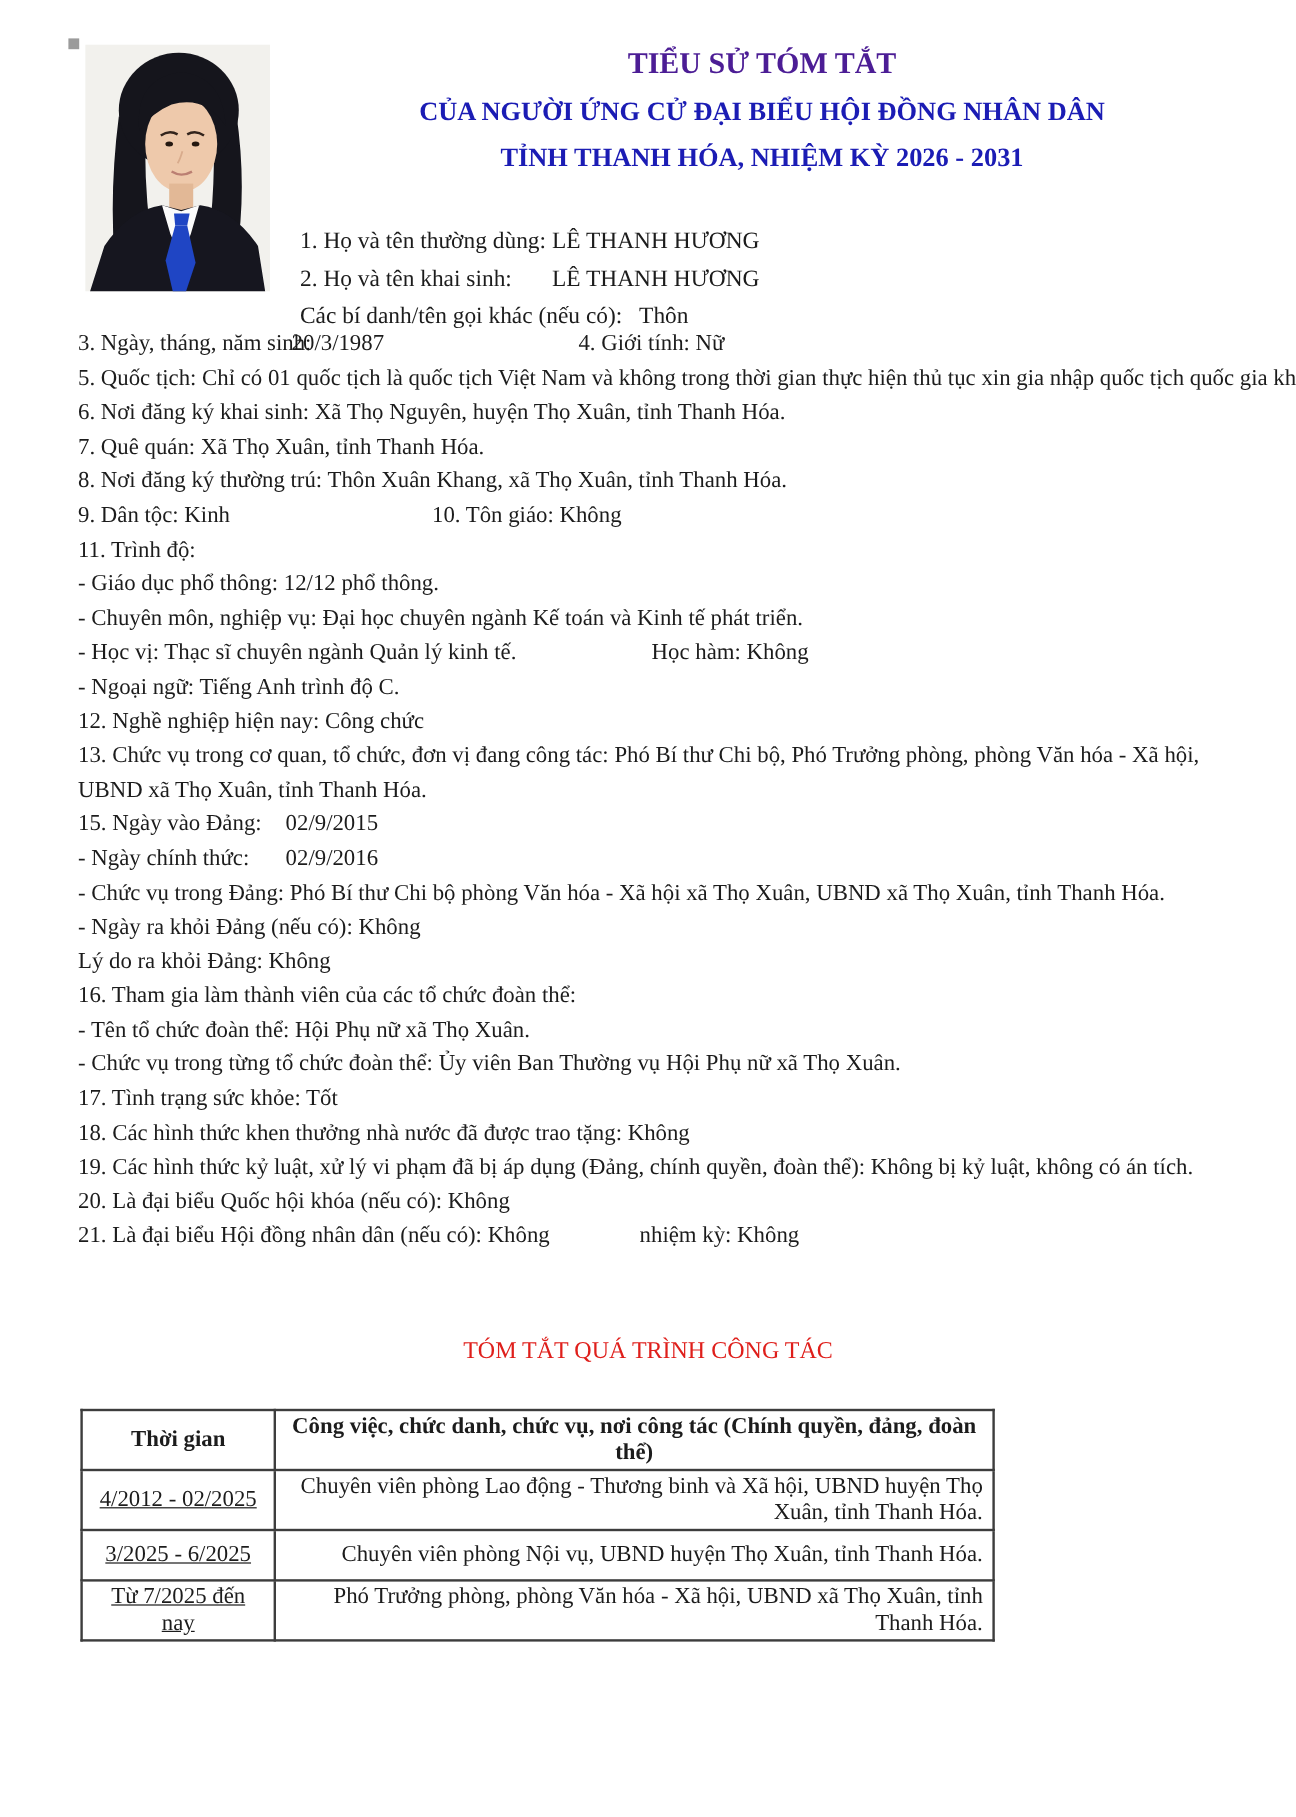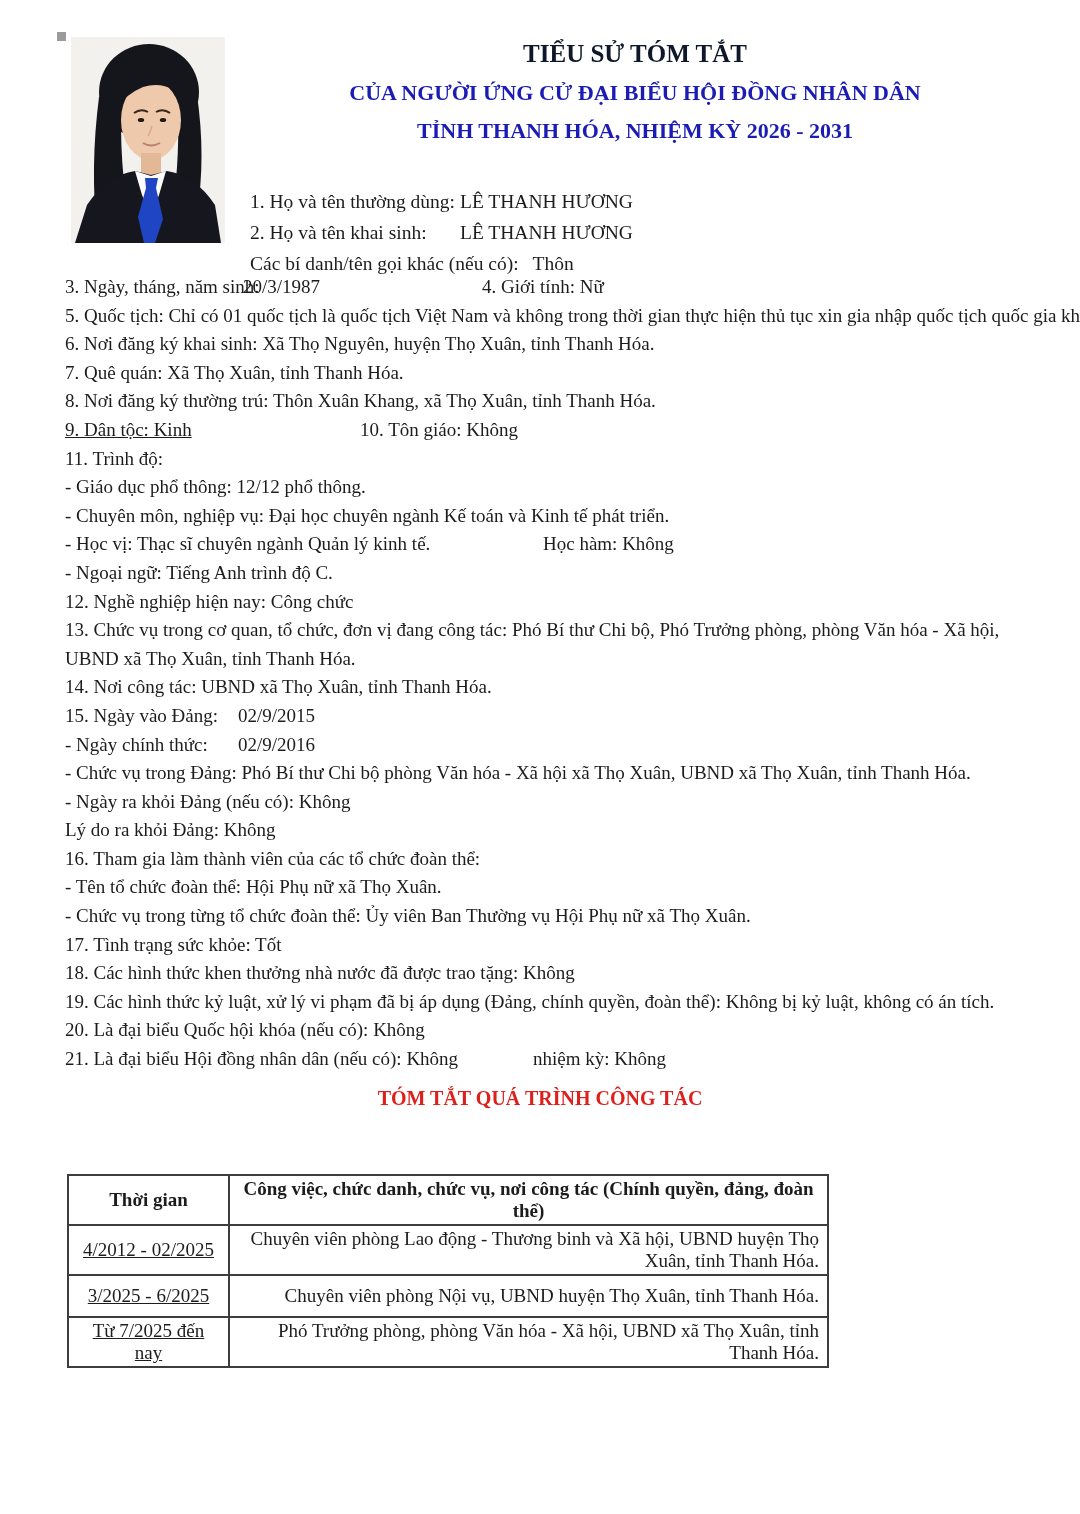--- a/index.html
+++ b/index.html
@@ -3,38 +3,38 @@
 <meta charset="utf-8">
 <style>
   html,body{margin:0;padding:0;background:#ffffff;}
   .page{
     position:relative;width:1080px;height:1514px;background:#ffffff;overflow:hidden;
     font-family:"Liberation Serif","DejaVu Serif",serif;color:#1c1c1c;
   }
   .artifact{position:absolute;left:57px;top:32px;width:9px;height:9px;background:#9b9b9b;}
   .photo{position:absolute;left:71px;top:37px;width:154px;height:206px;}
   .titles{position:absolute;left:235px;top:34px;width:800px;text-align:center;font-weight:bold;}
-  .title-red{color:#0f172a;font-size:25px;line-height:40px;}
+  .title-red{color:#4c1d95;font-size:25px;line-height:40px;}
   .title-blue{color:#1b1cb4;font-size:22px;line-height:38px;}
   .intro{position:absolute;left:250px;top:186px;font-size:19.5px;}
   .intro .l{line-height:31px;white-space:nowrap;}
   .lbl-210{display:inline-block;width:210px;}
   .gap14{display:inline-block;width:14px;}
   .content{position:absolute;left:65px;top:273px;width:950px;font-size:19px;}
   .content .l{line-height:28.6px;white-space:nowrap;}
   .content .l.wrap{white-space:normal;}
   .in8{padding-left:8px;}
   .w178{display:inline-block;width:178px;}
   .w239{display:inline-block;width:239px;}
-  .w295{display:inline-block;width:295px;text-decoration:underline;}
+  .w295{display:inline-block;width:295px;}
   .w478{display:inline-block;width:478px;}
   .w468{display:inline-block;width:468px;}
   .w173{display:inline-block;width:173px;}
-  .career-title{position:absolute;left:0;top:1087px;width:1080px;text-align:center;
-    font-size:20px;font-weight:bold;color:#df1f1b;}
+  .career-title{position:absolute;left:0;top:1115px;width:1080px;text-align:center;
+    font-size:20px;font-weight:normal;color:#df1f1b;}
   .career-table{position:absolute;left:67px;top:1174px;width:762px;border-collapse:collapse;
     font-size:19px;table-layout:fixed;}
   .career-table th,.career-table td{border:2px solid #3d3d3d;vertical-align:middle;}
   .career-table th{height:34px;font-weight:bold;text-align:center;padding:2px 8px;}
   .career-table td{height:36px;padding:2px 8px;}
   .col-period{width:161px;}
   td.period{text-align:center;text-decoration:underline;}
   td.desc{text-align:right;padding-left:3px;}
 </style>
 </head>
@@ -97,21 +97,20 @@
     </div>
     <div class="l">11. Trình độ:</div>
     <div class="l">- Giáo dục phổ thông: 12/12 phổ thông.</div>
     <div class="l">- Chuyên môn, nghiệp vụ: Đại học chuyên ngành Kế toán và Kinh tế phát triển.</div>
     <div class="l">
       <span class="w478">- Học vị: Thạc sĩ chuyên ngành Quản lý kinh tế.</span><span>Học hàm: Không</span>
     </div>
     <div class="l">- Ngoại ngữ: Tiếng Anh trình độ C.</div>
     <div class="l">12. Nghề nghiệp hiện nay: Công chức</div>
     <div class="l wrap">13. Chức vụ trong cơ quan, tổ chức, đơn vị đang công tác: Phó Bí thư Chi bộ, Phó Trưởng phòng, phòng Văn hóa - Xã hội, UBND xã Thọ Xuân, tỉnh Thanh Hóa.</div>
-    <div class="l">14. Nơi công tác: UBND xã Thọ Xuân, tỉnh Thanh Hóa.</div>
     <div class="l">
       <span class="w173">15. Ngày vào Đảng:</span><span>02/9/2015</span>
     </div>
     <div class="l">
       <span class="w173">- Ngày chính thức:</span><span>02/9/2016</span>
     </div>
     <div class="l">- Chức vụ trong Đảng: Phó Bí thư Chi bộ phòng Văn hóa - Xã hội xã Thọ Xuân, UBND xã Thọ Xuân, tỉnh Thanh Hóa.</div>
     <div class="l">- Ngày ra khỏi Đảng (nếu có): Không</div>
     <div class="l">Lý do ra khỏi Đảng: Không</div>
     <div class="l">16. Tham gia làm thành viên của các tổ chức đoàn thể:</div>

